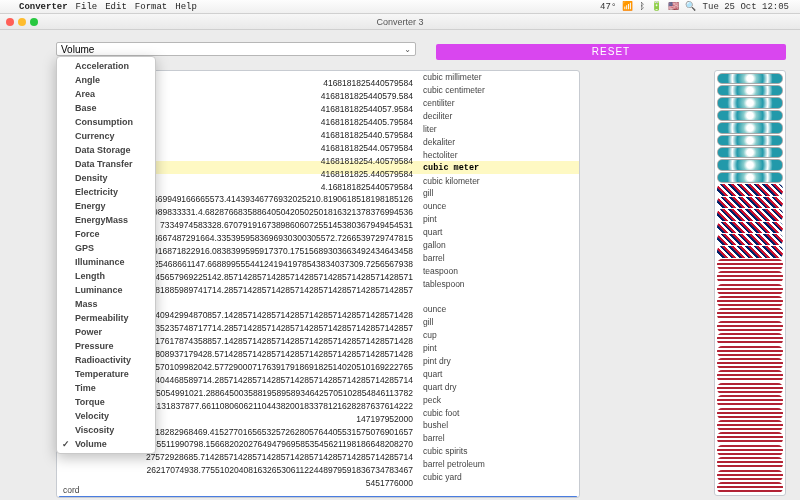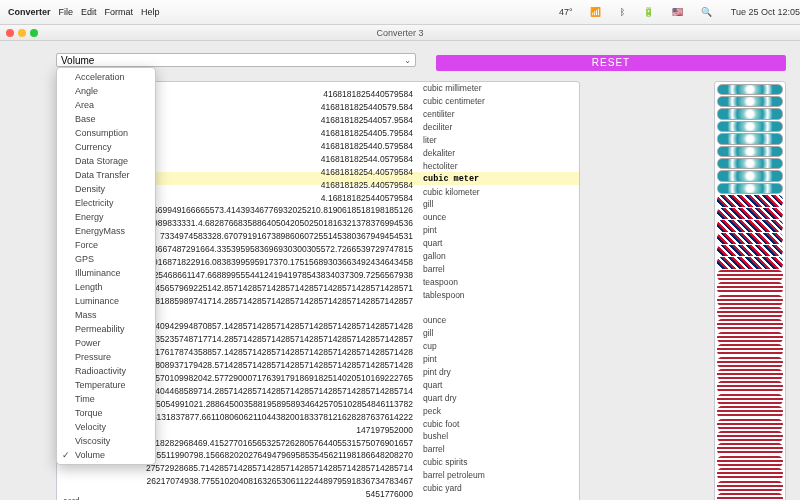--- a/index.html
+++ b/index.html
@@ -1,35 +1,35 @@
 <!DOCTYPE html>
 <html><head>
 <meta charset="utf-8">
 <style>
   * { margin: 0; padding: 0; box-sizing: border-box; }
   html, body { width: 800px; height: 500px; overflow: hidden; font-family: -apple-system, "Helvetica Neue", Arial, sans-serif; font-size: 9px; background: #fff; }
   
-  .menubar { height: 25px; background: linear-gradient(#fdfdfd,#f0f0f0); border-bottom: 1px solid #d0d0d0; display: flex; align-items: center; padding: 0 0; gap: 8px; font-size: 9px; color: #222; }
+  .menubar { height: 14px; background: linear-gradient(#fdfdfd,#f0f0f0); border-bottom: 1px solid #d0d0d0; display: flex; align-items: center; padding: 0 11px; gap: 8px; font-size: 9px; color: #222; font-family: Liberation Mono, monospace; }
   .menubar .apple { font-size: 10px; }
   .menubar .spacer { flex: 1; }
-  .menubar .right { display: flex; gap: 18px; color: #333; font-size: 9px; }
+  .menubar .right { display: flex; align-items: center; gap: 6px; color: #333; font-size: 9px; }
   .menubar .right span { white-space: nowrap; }
   
   .wtitle { height: 16px; background: linear-gradient(#f7f7f7,#e9e9e9); border-bottom: 1px solid #cfcfcf; display: flex; align-items: center; position: relative; }
   .traffic { display: flex; gap: 4px; position: absolute; left: 6px; }
   .dot { width: 8px; height: 8px; border-radius: 50%; }
   .dot.r { background: #ff5f57; } .dot.y { background: #febc2e; } .dot.g { background: #28c840; }
   .wtitle .title { margin: 0 auto; font-size: 9px; color: #555; }
   
   .content { position: relative; height: calc(500px - 14px - 16px); background: #ececec; overflow: hidden; }
   
   .catsel { position: absolute; left: 56px; top: 12px; width: 360px; height: 14px; background: #fff; border: 1px solid #b7b7b7; border-radius: 2px; display: flex; align-items: center; padding: 0 4px; font-size: 10px; }
   .catsel .arrow { margin-left: auto; font-size: 8px; color: #555; }
   
-  .catmenu { position: absolute; left: 56px; top: 26px; width: 100px; background: #fff; border: 1px solid #c9c9c9; box-shadow: 0 4px 14px rgba(0,0,0,.25); border-radius: 4px; padding: 2px 0; z-index: 20; }
+  .catmenu { position: absolute; left: 56px; top: 26px; width: 100px; background: #fff; border: 1px solid #c9c9c9; box-shadow: 0 4px 14px rgba(0,0,0,.25); border-radius: 4px; padding: 2px 0; z-index: 20; font-weight: bold; }
   .catmenu .mi { padding: 1px 16px 1px 18px; color: #444; font-size: 9px; position: relative; line-height: 12px; }
   .catmenu .mi.checked::before { content: "✓"; position: absolute; left: 5px; }
   
   .resetbtn { position: absolute; right: 14px; top: 14px; width: 350px; height: 16px; background: #d946ef; color: #fff; text-align: center; font-size: 10px; line-height: 16px; border-radius: 2px; letter-spacing: 1px; }
   
   .rows { position: absolute; left: 56px; top: 40px; width: 524px; bottom: 2px; background: #fff; border: 1px solid #c7cbd1; border-radius: 3px; overflow: hidden; }
   .row { display: flex; align-items: center; height: 12.9px; font-size: 8.5px; color: #333; }
   .row .val { width: 360px; text-align: right; padding-right: 4px; font-family: "Helvetica Neue", Arial; color: #222; white-space: nowrap; overflow: hidden; margin-top: 12px; }
   .row .unit { padding-left: 6px; color: #444; }
   .row.sel { background: #fef9c3; }

